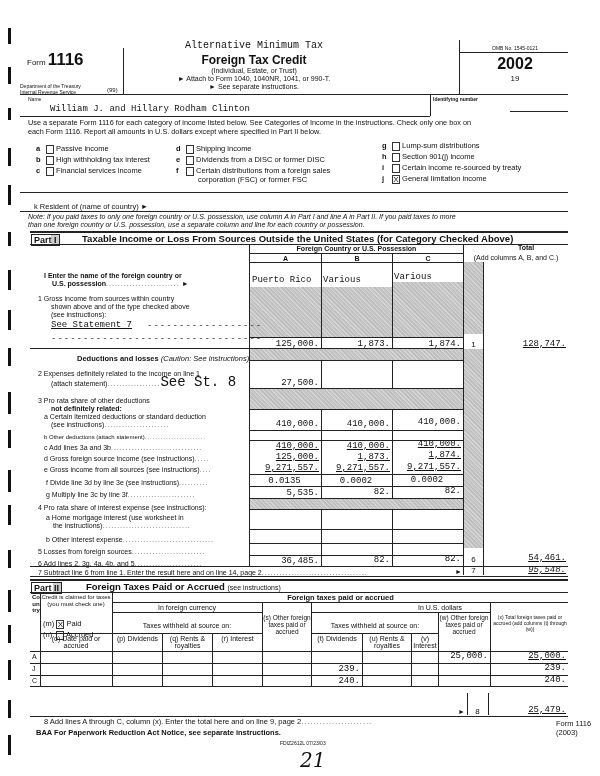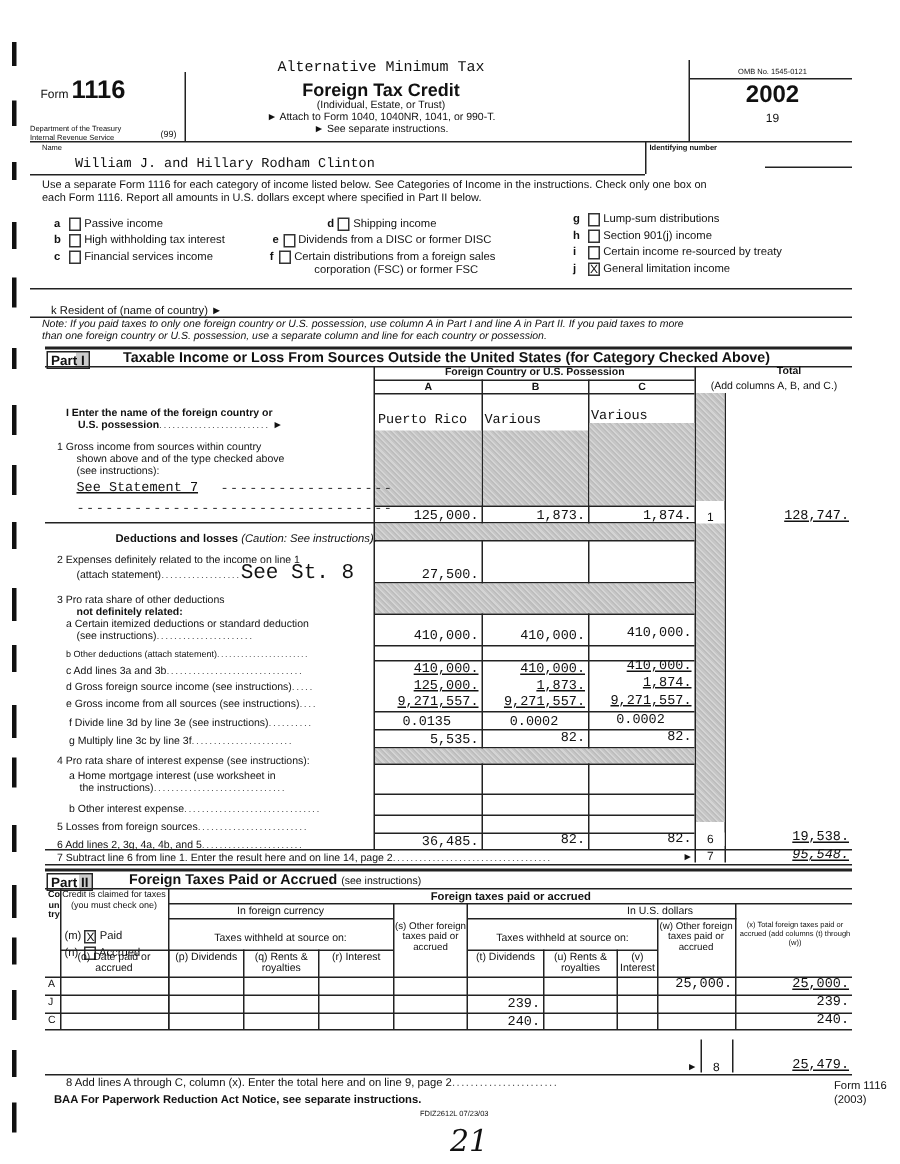--- a/index.html
+++ b/index.html
@@ -82,21 +82,21 @@
     <div>Use a separate Form 1116 for each category of income listed below. See Categories of Income in the instructions. Check only one box on</div>
     <div>each Form 1116. Report all amounts in U.S. dollars except where specified in Part II below.</div>
   </div>
 
   <div class="abs" style="left:36px;top:143px;font-size:7.5px;line-height:11px;">
     <div><b style="display:inline-block;width:10px;">a</b><span class="box"></span> <span>Passive income</span></div>
     <div><b style="display:inline-block;width:10px;">b</b><span class="box"></span> <span>High withholding tax interest</span></div>
     <div><b style="display:inline-block;width:10px;">c</b><span class="box"></span> <span>Financial services income</span></div>
   </div>
 
-  <div class="abs" style="left:176px;top:143px;font-size:7.5px;line-height:11px;text-align:center;">
+  <div class="abs" style="left:176px;top:143px;font-size:7.5px;line-height:11px;">
     <div><b style="display:inline-block;width:10px;">d</b><span class="box"></span> <span>Shipping income</span></div>
     <div><b style="display:inline-block;width:10px;">e</b><span class="box"></span> <span>Dividends from a DISC or former DISC</span></div>
     <div style="line-height:8px;margin-top:2px;"><b style="display:inline-block;width:10px;">f</b><span class="box"></span> <span>Certain distributions from a foreign sales</span><br><span style="margin-left:22px;">corporation (FSC) or former FSC</span></div>
   </div>
 
   <div class="abs" style="left:382px;top:140px;font-size:7.5px;line-height:11px;">
     <div><b style="display:inline-block;width:10px;">g</b><span class="box"></span> <span>Lump-sum distributions</span></div>
     <div><b style="display:inline-block;width:10px;">h</b><span class="box"></span> <span>Section 901(j) income</span></div>
     <div><b style="display:inline-block;width:10px;">i</b><span class="box"></span> <span>Certain income re-sourced by treaty</span></div>
     <div><b style="display:inline-block;width:10px;">j</b><span class="box">X</span> <span>General limitation income</span></div>
@@ -236,21 +236,21 @@
   <div class="hl" style="left:250px;top:543px;width:213px;"></div>
 
   <div class="abs" style="left:38px;top:548px;font-size:7px;"><span>5  Losses from foreign sources</span><span class="dots">.........................</span></div>
   <div class="hl" style="left:250px;top:555px;width:213px;"></div>
 
   <div class="abs" style="left:38px;top:560px;font-size:7px;"><span>6  Add lines 2, 3g, 4a, 4b, and 5</span><span class="dots">.......................</span></div>
   <div class="cell num" style="left:250px;width:69px;top:556px;">36,485.</div>
   <div class="cell num" style="left:322px;width:68px;top:555px;">82.</div>
   <div class="cell num" style="left:393px;width:68px;top:554px;">82.</div>
   <div class="abs" style="left:464px;width:19px;top:555px;text-align:center;font-size:8px;background:#fff;">6</div>
-  <div class="cell num" style="left:484px;width:82px;top:553px;text-decoration:underline;">19,538.</div>
+  <div class="cell num" style="left:484px;width:82px;top:553px;text-decoration:underline;">54,461.</div>
   <div class="hl" style="left:30px;top:566px;width:538px;"></div>
 
   <div class="abs" style="left:38px;top:569px;font-size:7px;"><span>7  Subtract line 6 from line 1. Enter the result here and on line 14, page 2</span><span class="dots">....................................</span></div>
   <div class="abs" style="left:455px;top:568px;font-size:7px;">►</div>
   <div class="abs" style="left:464px;width:19px;top:566px;text-align:center;font-size:8px;">7</div>
   <div class="cell num" style="left:484px;width:82px;top:565px;text-decoration:underline;font-style:italic;">95,548.</div>
   <div class="hl" style="left:30px;top:576px;width:538px;"></div>
 </div>
 
 <div>

